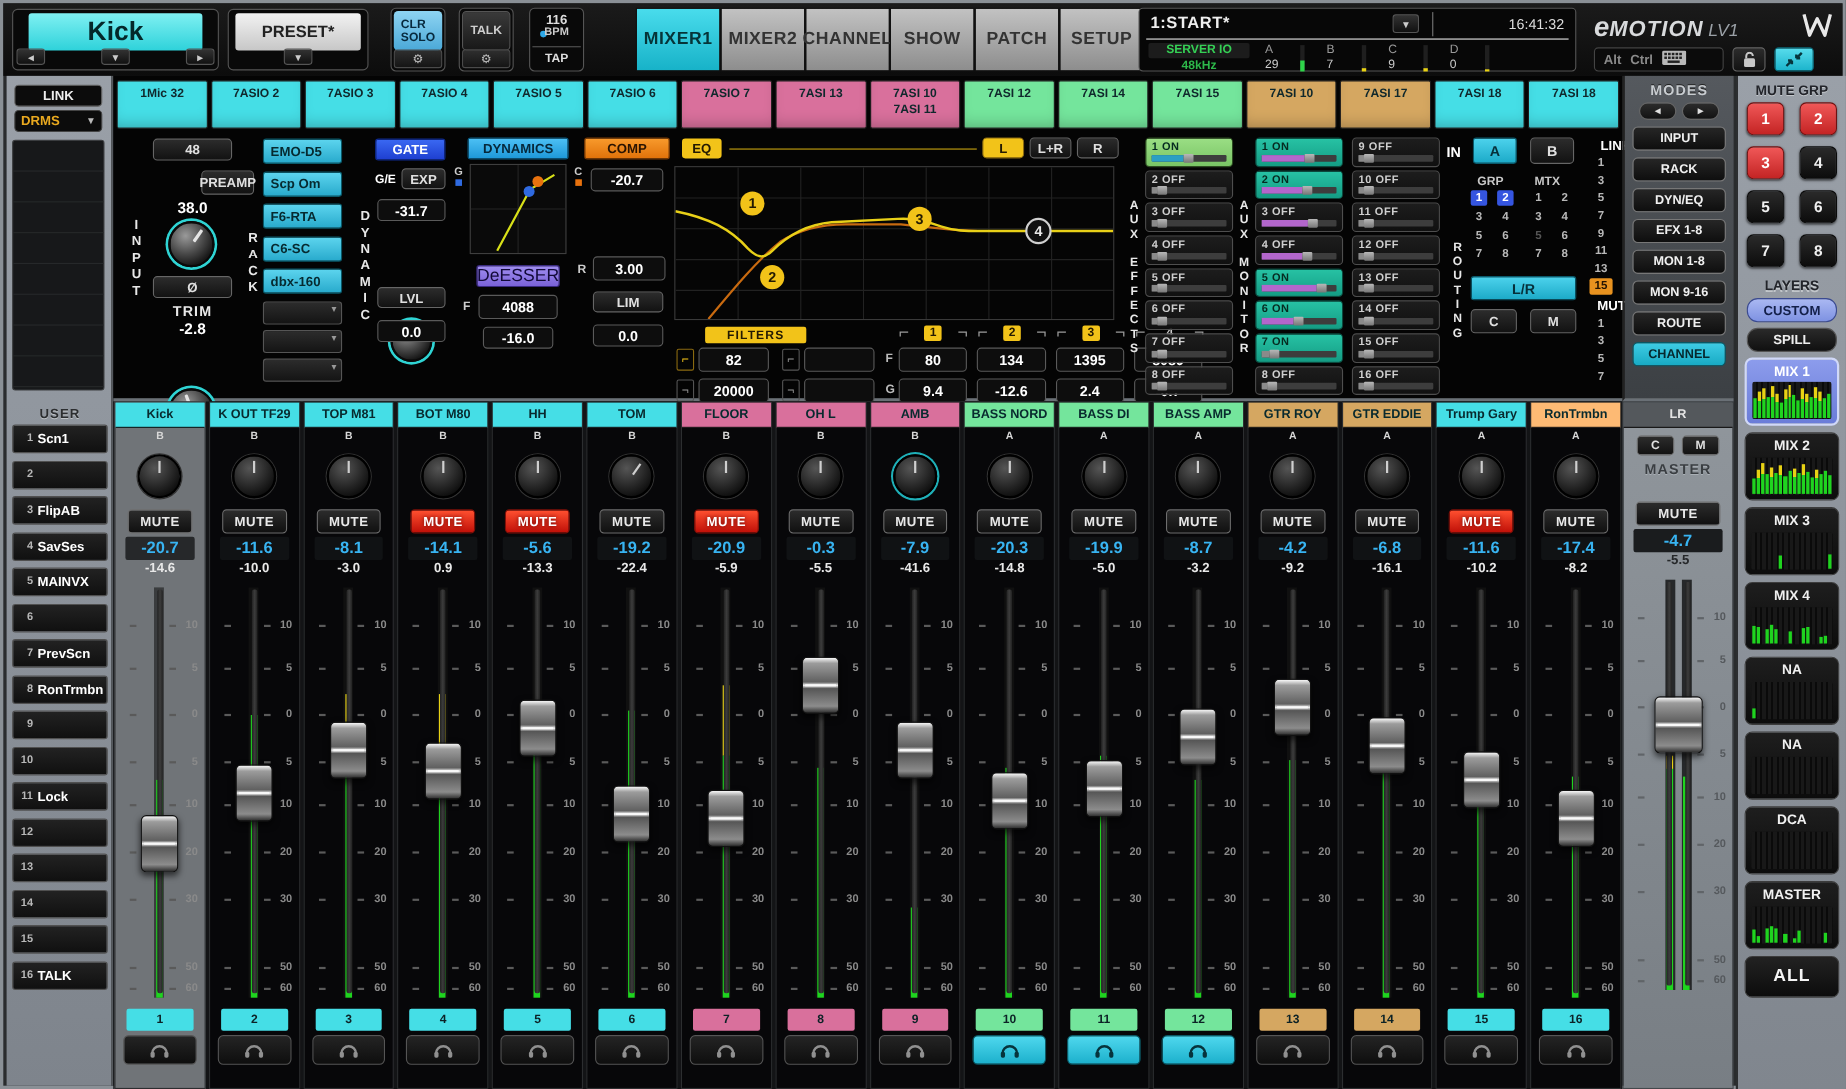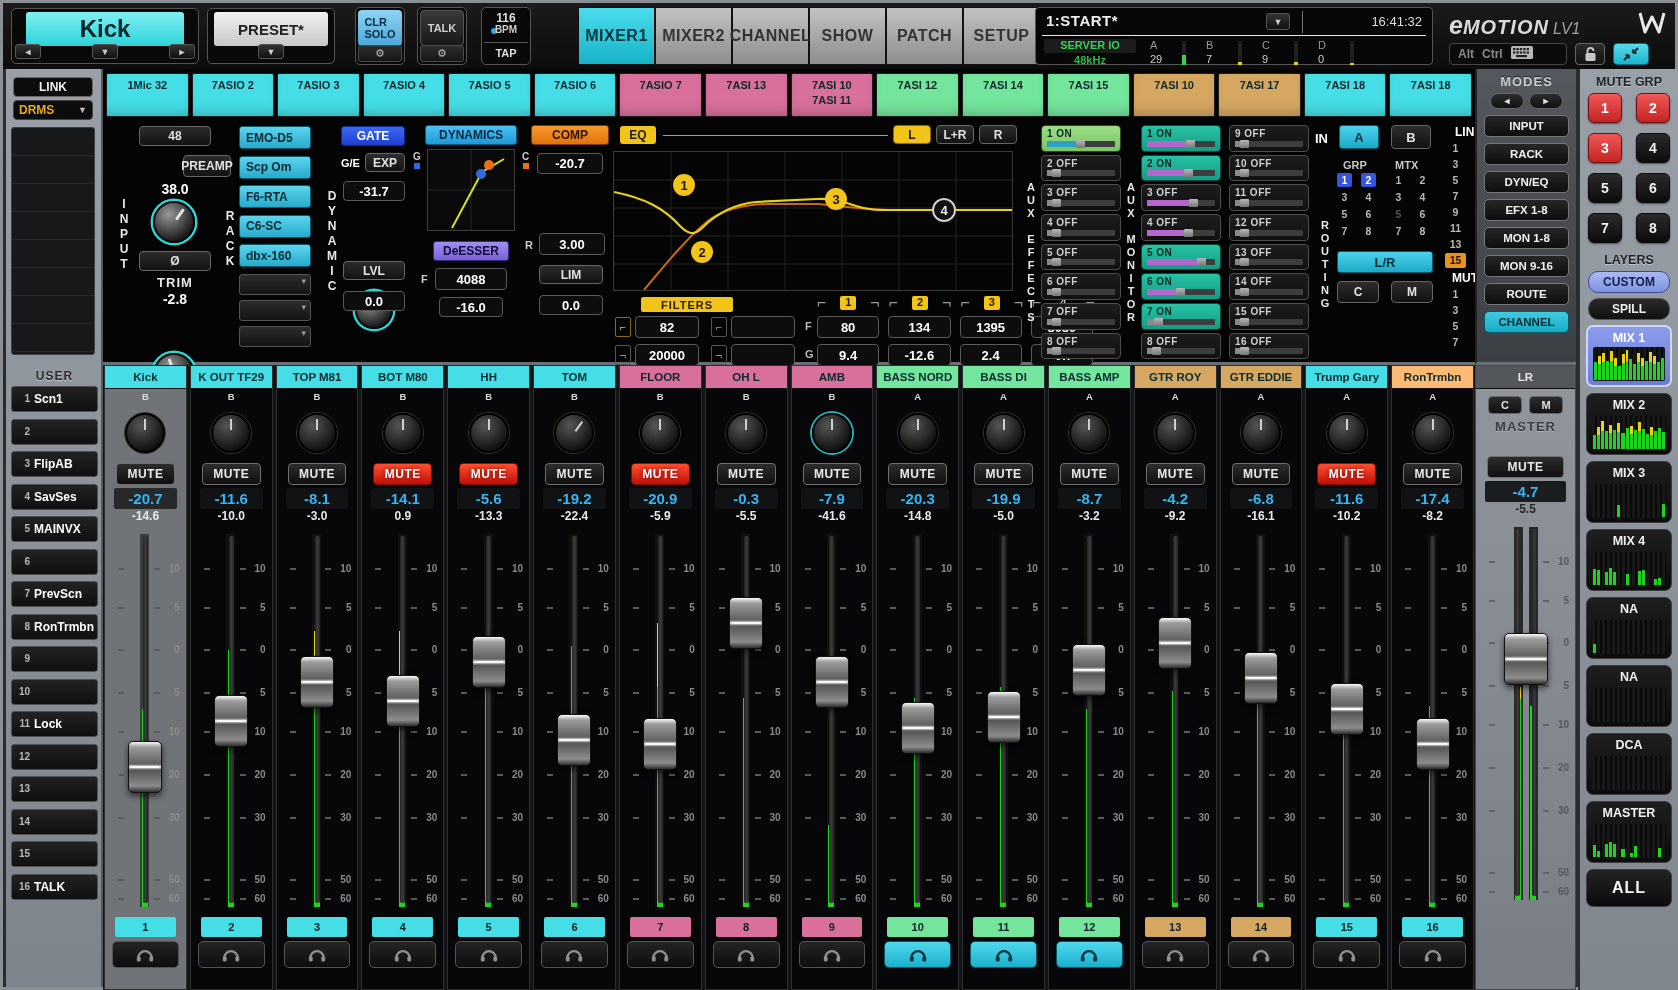--- a/index.html
+++ b/index.html
@@ -472,21 +472,21 @@
     <div class="abs" style="left:420px; top:94px; width:6px; height:6px; background:#e8720e;"></div>
     <div class="abs" style="left:324px; top:80px; width:88px; height:82px; background:#0a0a0a; border:1px solid #3e3e3e;">
       <svg width="86" height="80" viewBox="0 0 86 80">
         <line x1="0" y1="40" x2="86" y2="40" stroke="#242424"></line>
           <line x1="43" y1="0" x2="43" y2="80" stroke="#242424"></line>
         <path d="M24 78 L54 22 L76 9" stroke="#d8e018" stroke-width="2" fill="none"></path>
         <circle cx="53" cy="24" r="5" fill="#2f6ae0"></circle>
           <circle cx="61" cy="15" r="5" fill="#e8720e"></circle>
       </svg>
     </div>
-    <div class="abs" style="left:330px; top:172px; width:76px; height:20px; background:linear-gradient(#a08ef0,#7a62d8); border:1px solid #3a2a80; border-radius:3px; color:#120a38; font-weight:bold; font-size:12px; display:flex; align-items:center; justify-content:center;">DeESSER</div>
+    <div class="abs" style="left:330px; top:172px; width:76px; height:20px; background:linear-gradient(#a08ef0,#7a62d8); border:1px solid #3a2a80; border-radius:3px; color:#120a38; font-weight:normal; font-size:16px; display:flex; align-items:center; justify-content:center;">DeESSER</div>
     <div class="abs" style="left:318px; top:204px; color:#ccc; font-size:11px; font-weight:bold;">F</div>
     <div class="fld abs" style="left:332px; top:199px; width:72px; height:22px;">4088</div>
     <div class="fld abs" style="left:336px; top:228px; width:64px; height:20px;">-16.0</div>
     <div class="knob cy abs" style="left:348px; top:252px; width:38px; height:38px; --deg:25deg;"></div>
 
     <div class="abs" style="left:428px; top:56px; width:78px; height:20px; background:linear-gradient(#f89a2c,#e0720a); border:1px solid #7a3a04; border-radius:3px; color:#2a1402; font-weight:bold; font-size:12px; display:flex; align-items:center; justify-content:center;">COMP</div>
     <div class="fld abs" style="left:434px; top:84px; width:66px; height:21px;">-20.7</div>
     <div class="knob cy abs" style="left:444px; top:110px; width:44px; height:44px; --deg:15deg;"></div>
     <div class="abs" style="left:422px; top:170px; color:#ccc; font-size:11px; font-weight:bold;">R</div>
     <div class="fld abs" style="left:436px; top:164px; width:66px; height:22px;">3.00</div>

